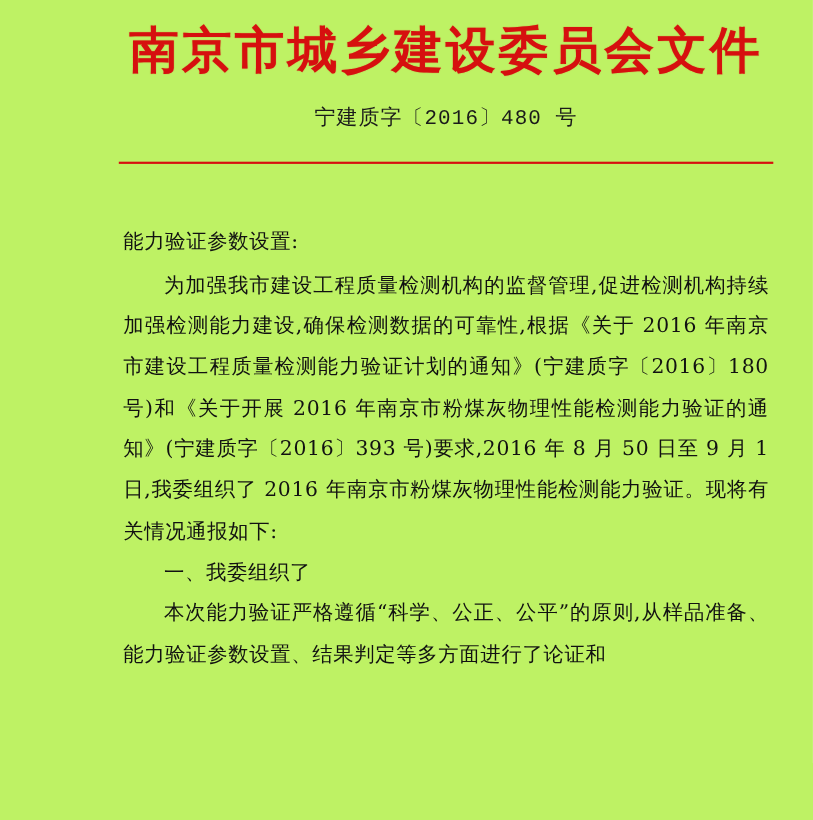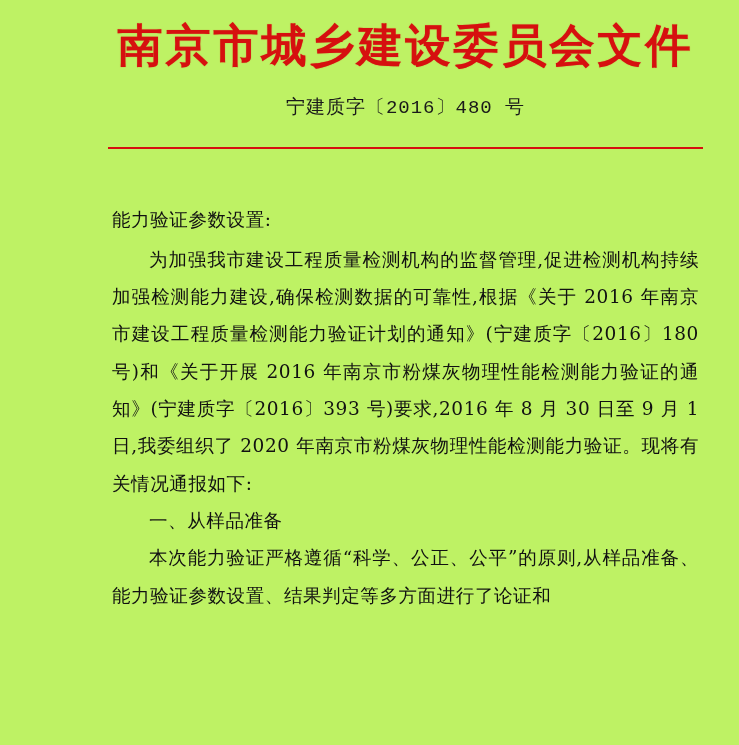--- a/index.html
+++ b/index.html
@@ -92,20 +92,20 @@
   <div class="doc-number">宁建质字〔2016〕480 号</div>
 
   <div class="red-rule"></div>
 
   <div class="doc-title">
   </div>
 
   <div class="body-wrap">
     <p class="salutation">能力验证参数设置:</p>
 
-    <p class="para">为加强我市建设工程质量检测机构的监督管理,促进检测机构持续加强检测能力建设,确保检测数据的可靠性,根据《关于 2016 年南京市建设工程质量检测能力验证计划的通知》(宁建质字〔2016〕180 号)和《关于开展 2016 年南京市粉煤灰物理性能检测能力验证的通知》(宁建质字〔2016〕393 号)要求,2016 年 8 月 30 日至 9 月 1 日,我委组织了 2020 年南京市粉煤灰物理性能检测能力验证。现将有关情况通报如下:</p>
+    <p class="para">为加强我市建设工程质量检测机构的监督管理,促进检测机构持续加强检测能力建设,确保检测数据的可靠性,根据《关于 2016 年南京市建设工程质量检测能力验证计划的通知》(宁建质字〔2016〕180 号)和《关于开展 2016 年南京市粉煤灰物理性能检测能力验证的通知》(宁建质字〔2016〕393 号)要求,2016 年 8 月 50 日至 9 月 1 日,我委组织了 2016 年南京市粉煤灰物理性能检测能力验证。现将有关情况通报如下:</p>
 
-    <p class="section-head">一、从样品准备</p>
+    <p class="section-head">一、我委组织了</p>
 
     <p class="para">本次能力验证严格遵循“科学、公正、公平”的原则,从样品准备、能力验证参数设置、结果判定等多方面进行了论证和</p>
   </div>
 
 </div>
 
 </body></html>

